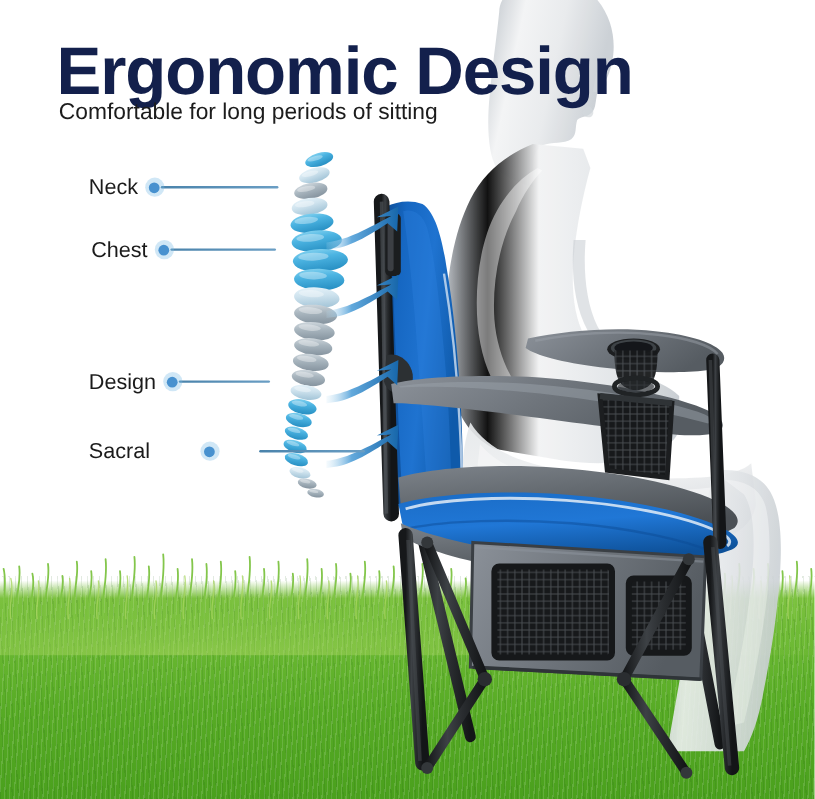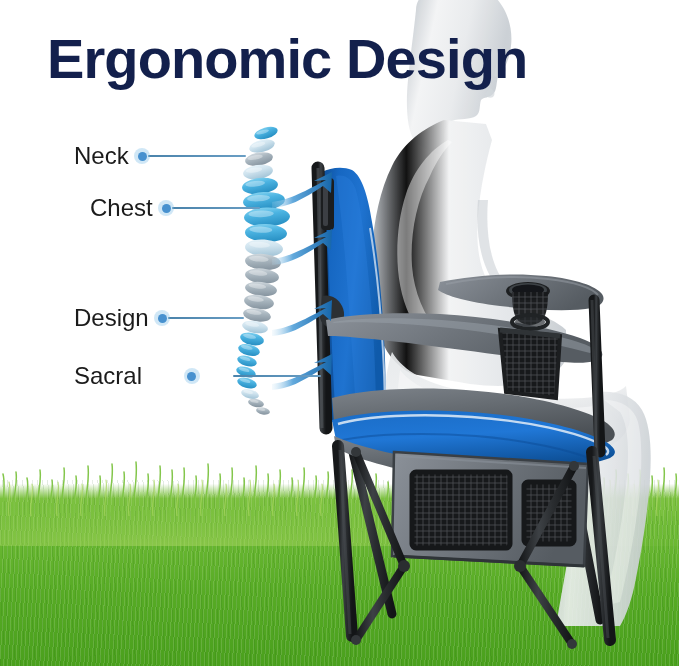--- a/index.html
+++ b/index.html
@@ -86,21 +86,21 @@
 
   
   .callout {
     position: absolute;
     height: 24px;
     display: flex;
     align-items: center;
     z-index: 7;
   }
   .callout .cl-text {
-    font-size: 24px;
+    font-size: 18px;
     color: #1b1b1b;
     white-space: nowrap;
     line-height: 24px;
   }
   .callout .cl-dot {
     position: relative;
     width: 9px;
     height: 9px;
     border-radius: 50%;
     background: #2e7cc4;
@@ -634,32 +634,33 @@
         </g>
       </g>
   </svg>
 
   <div id="callout-group">
       <div class="callout" style="left: 74px; top: 144px;">
         <span class="cl-text">Neck</span>
         <span class="cl-dot" style="background: rgb(46, 124, 196);"></span>
         <span class="cl-line" style="width: 98px;"></span>
       </div>
-      <div class="callout" style="left: 90px; top: 196px;">
+      <div class="callout" style="left: 76px; top: 196px;">
         <span class="cl-text">Chest</span>
         <span class="cl-dot" style="background: rgb(46, 124, 196);"></span>
         <span class="cl-line" style="width: 88px;"></span>
       </div>
       <div class="callout" style="left: 74px; top: 306px;">
         <span class="cl-text">Design</span>
         <span class="cl-dot" style="background: rgb(46, 124, 196);"></span>
         <span class="cl-line" style="width: 76px;"></span>
       </div>
       <div class="callout" style="left: 74px; top: 364px; gap: 36px;">
         <span class="cl-text">Sacral</span>
         <span class="cl-dot" style="background: rgb(46, 124, 196);"></span>
         <span class="cl-line" style="width: 88px;"></span>
       </div>
     </div>
 
   <div class="title">Ergonomic Design</div>
+  <div class="subtitle">Comfortable for long periods of sitting</div>
 
 </div>
 
 </body></html>

